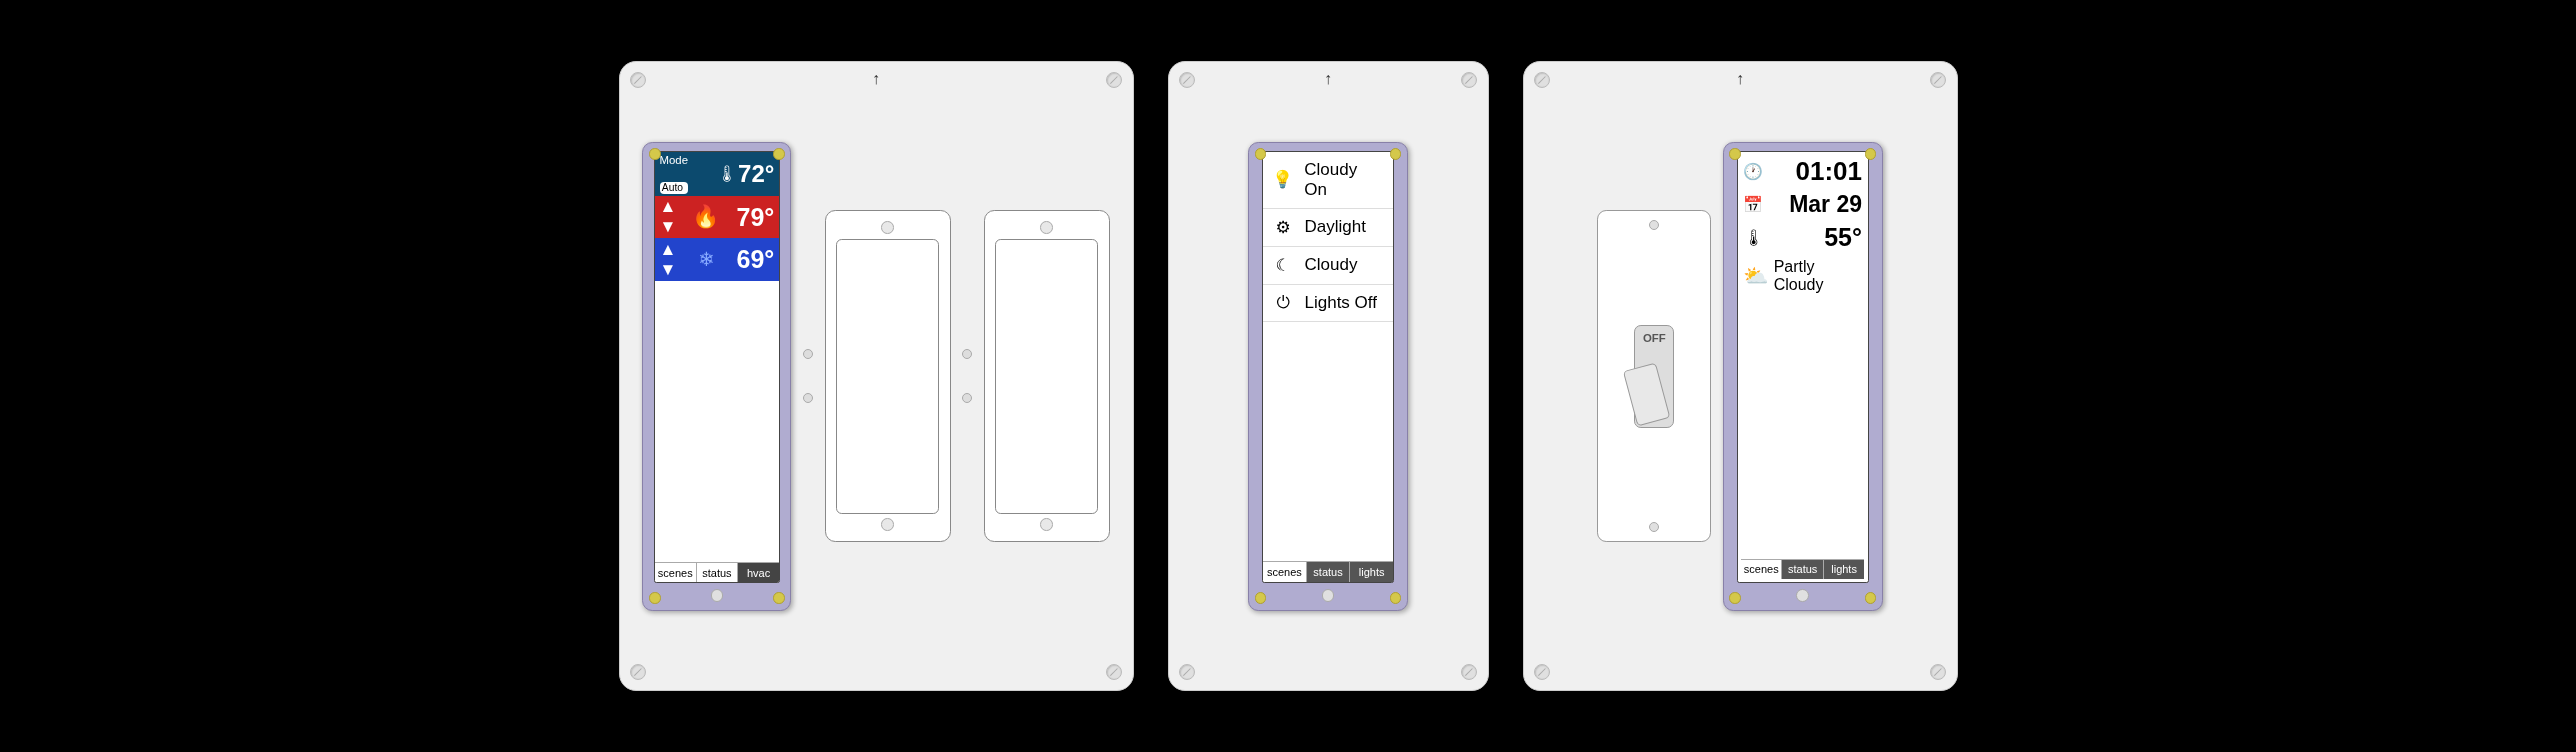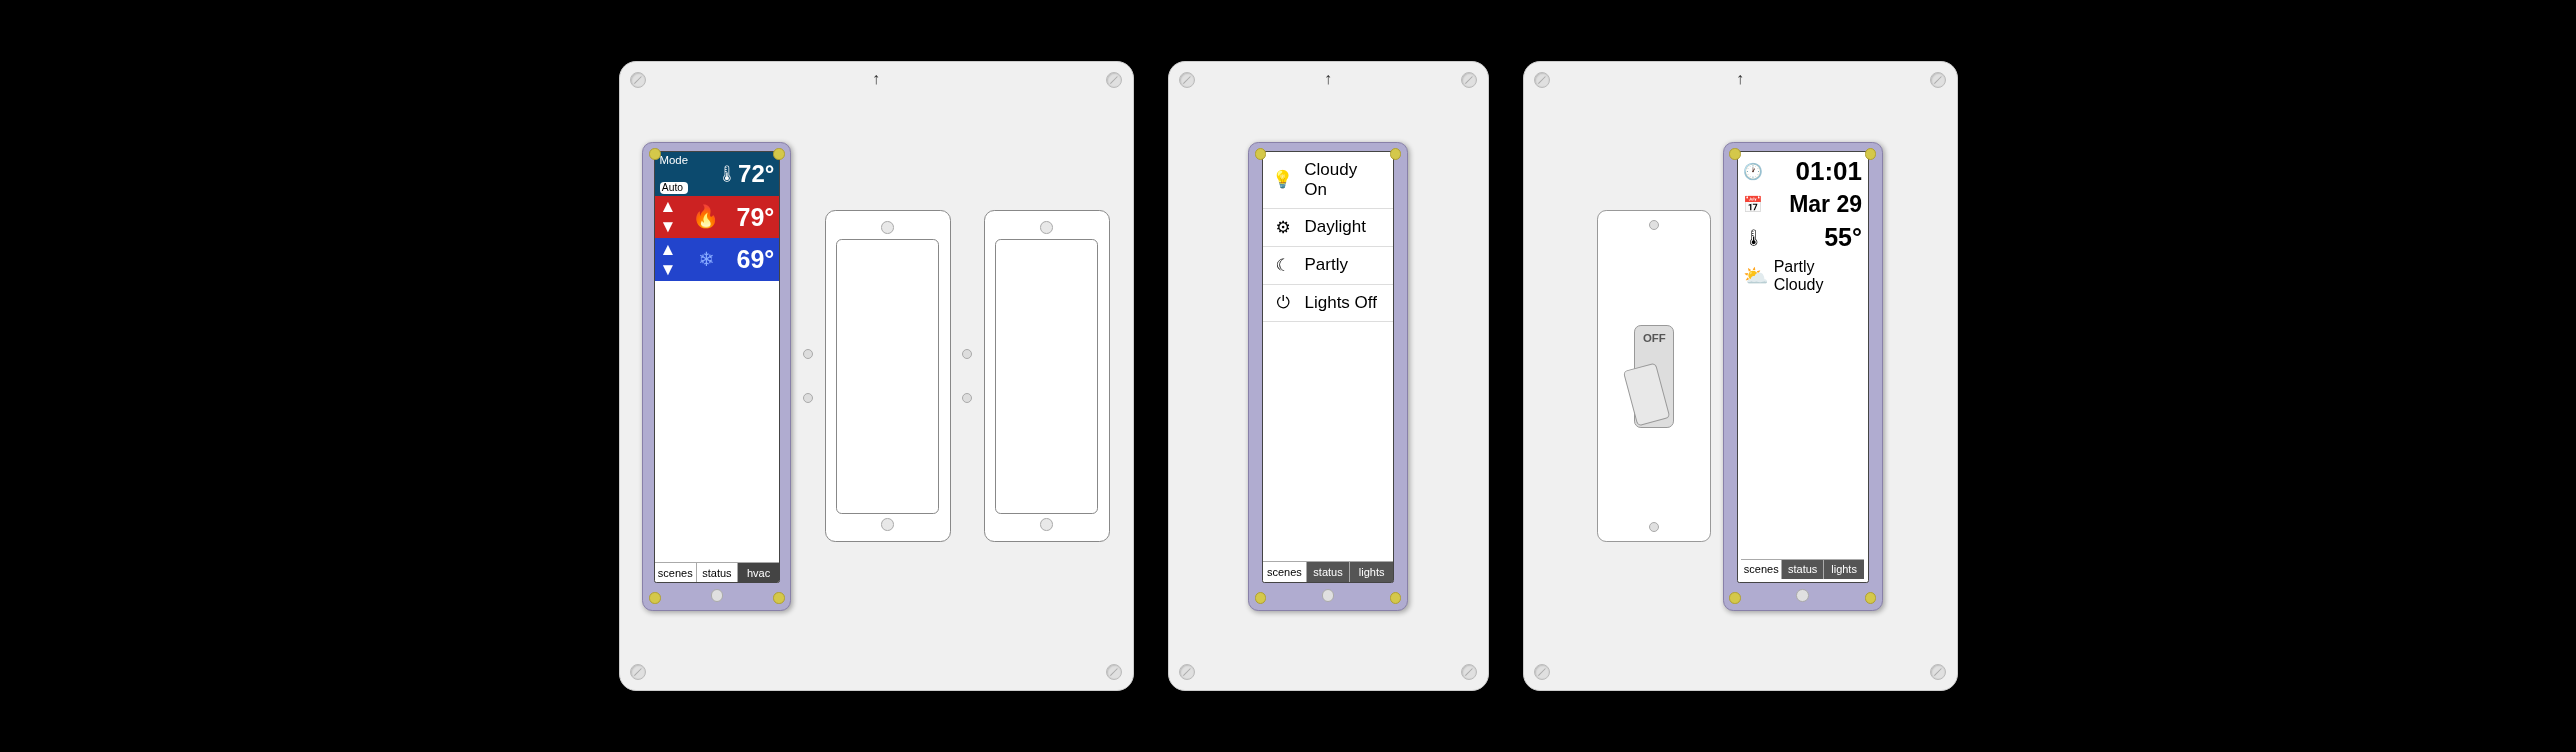--- a/index.html
+++ b/index.html
@@ -550,21 +550,21 @@
         <div class="lights-menu-item">
           <span class="menu-icon">💡</span>
           <span class="menu-text">Cloudy On</span>
         </div>
         <div class="lights-menu-item">
           <span class="menu-icon">⚙</span>
           <span class="menu-text">Daylight</span>
         </div>
         <div class="lights-menu-item">
           <span class="menu-icon">☾</span>
-          <span class="menu-text">Partly</span>
+          <span class="menu-text">Cloudy</span>
         </div>
         <div class="lights-menu-item">
           <span class="menu-icon">⏻</span>
           <span class="menu-text">Lights Off</span>
         </div>
 
         <div class="screen-tabs">
           <div class="screen-tab">scenes</div>
           <div class="screen-tab active">status</div>
           <div class="screen-tab active">lights</div>

